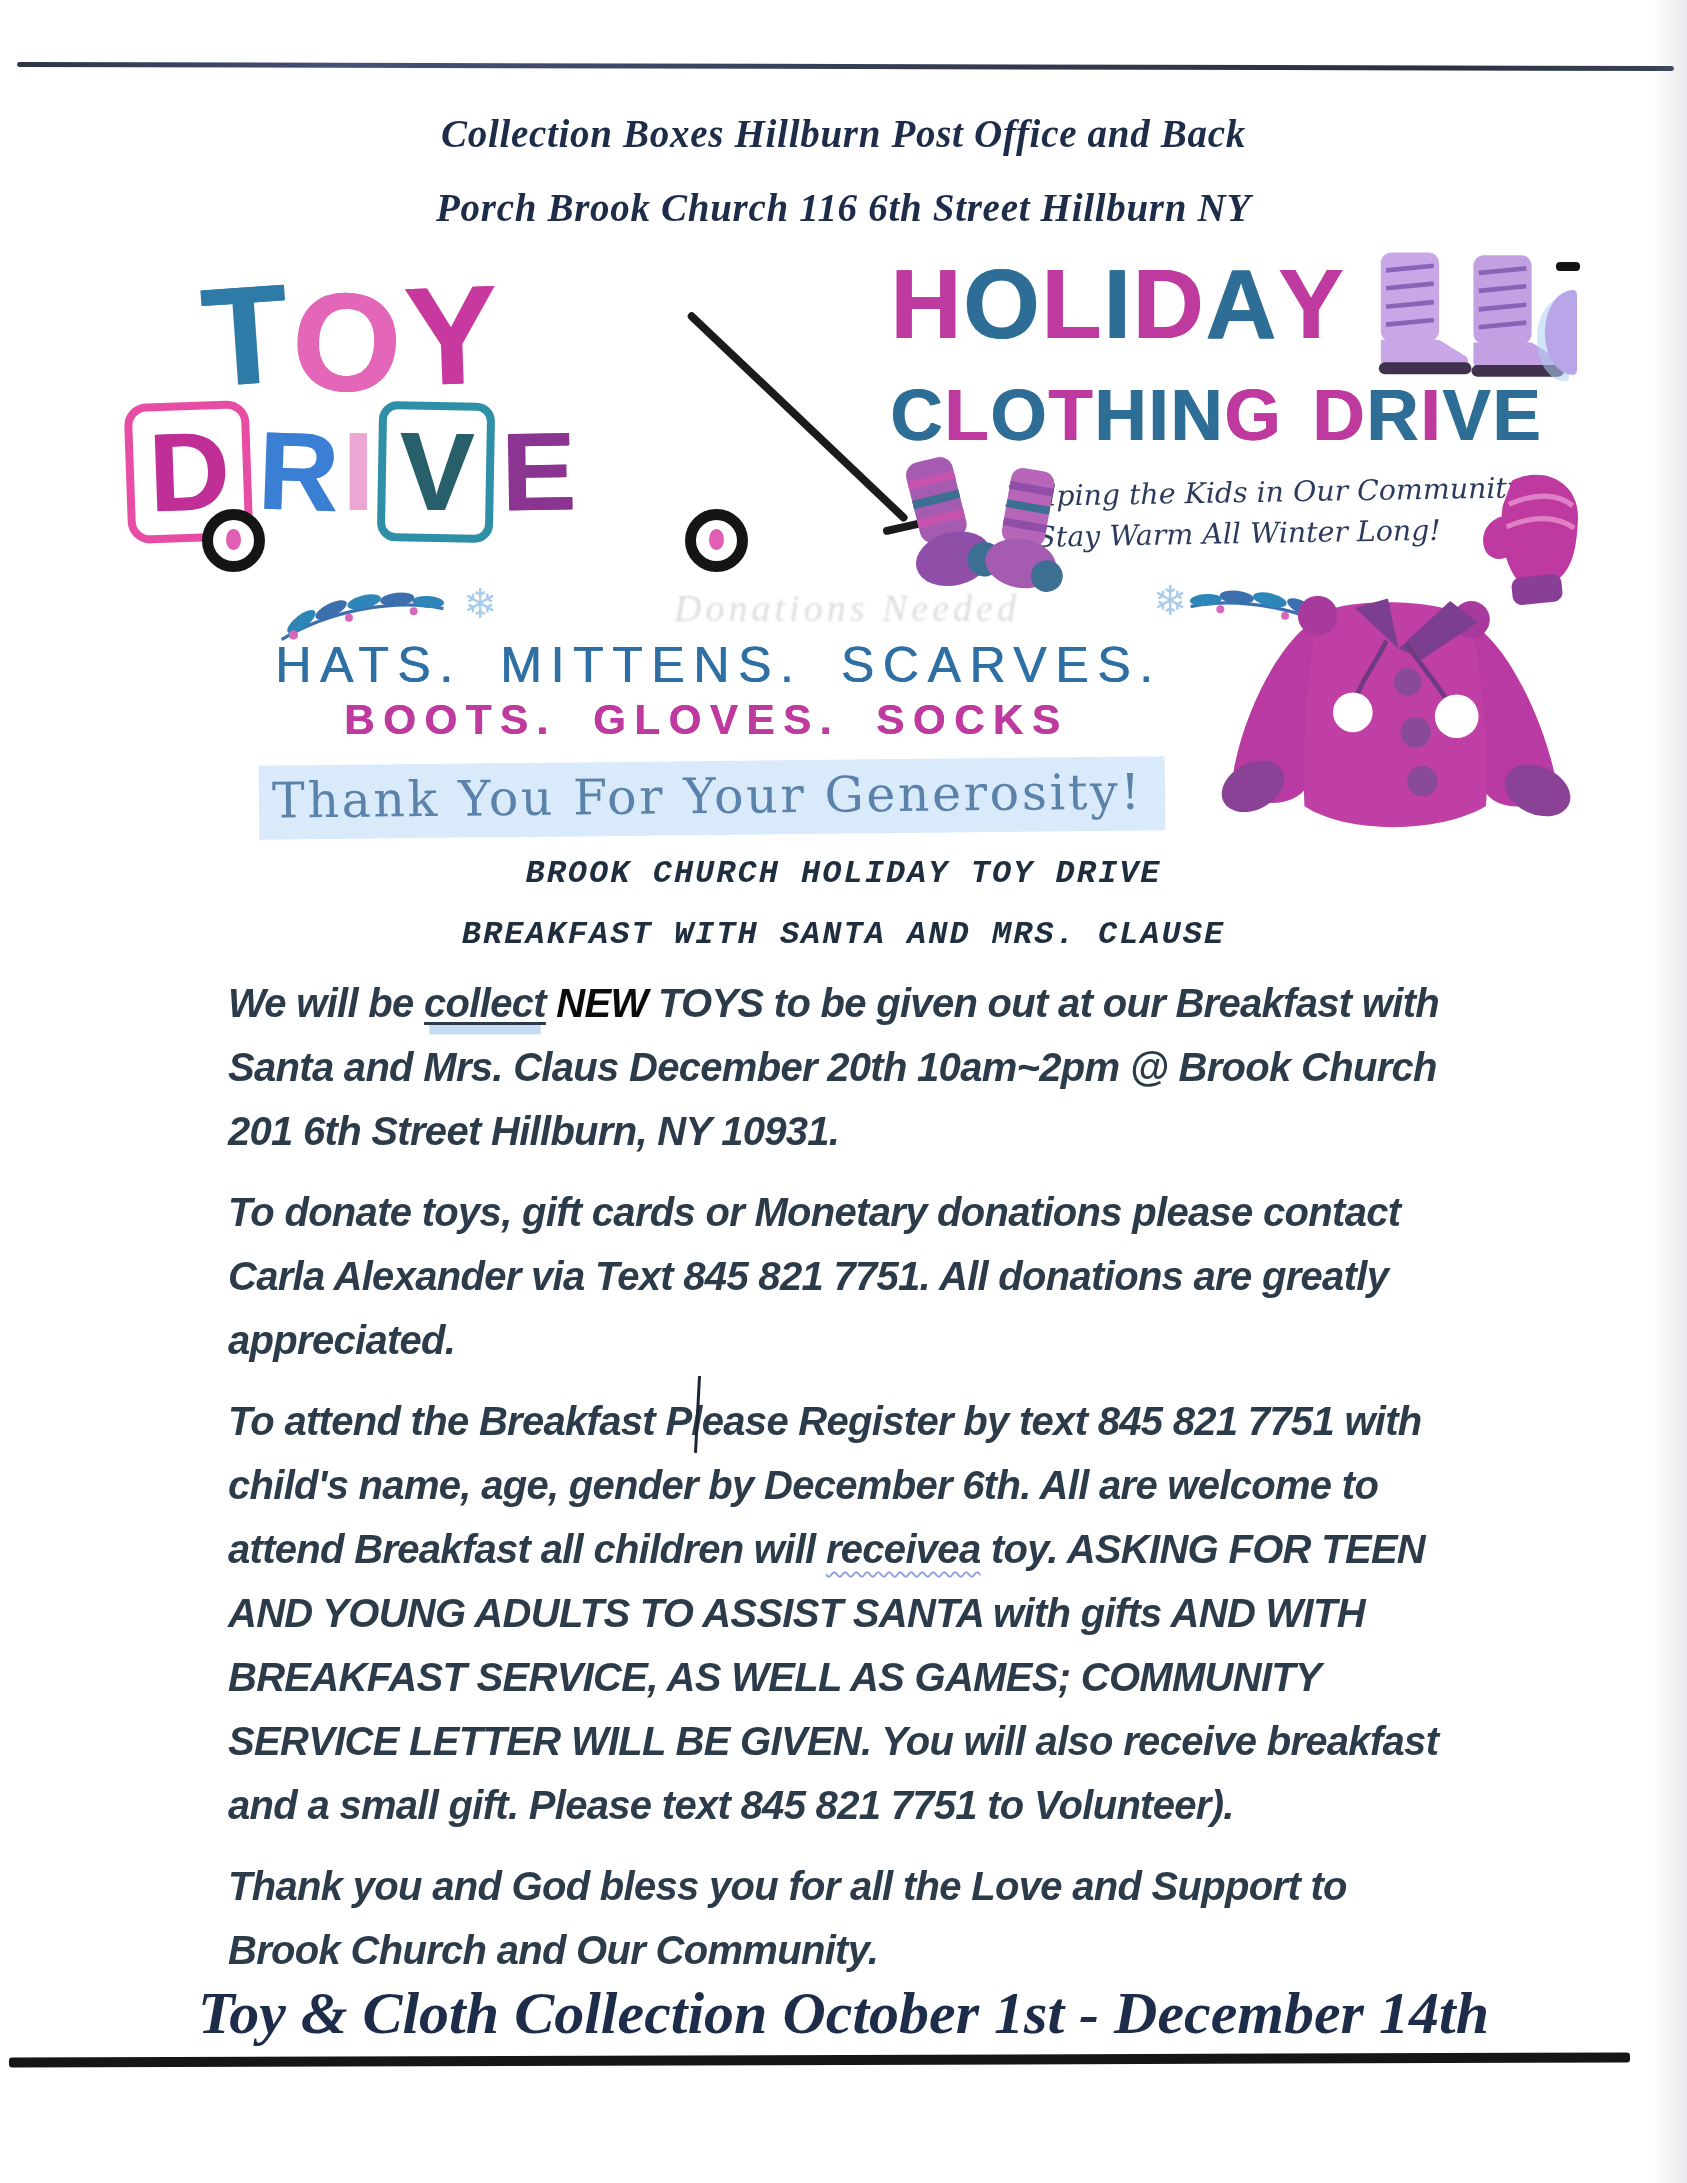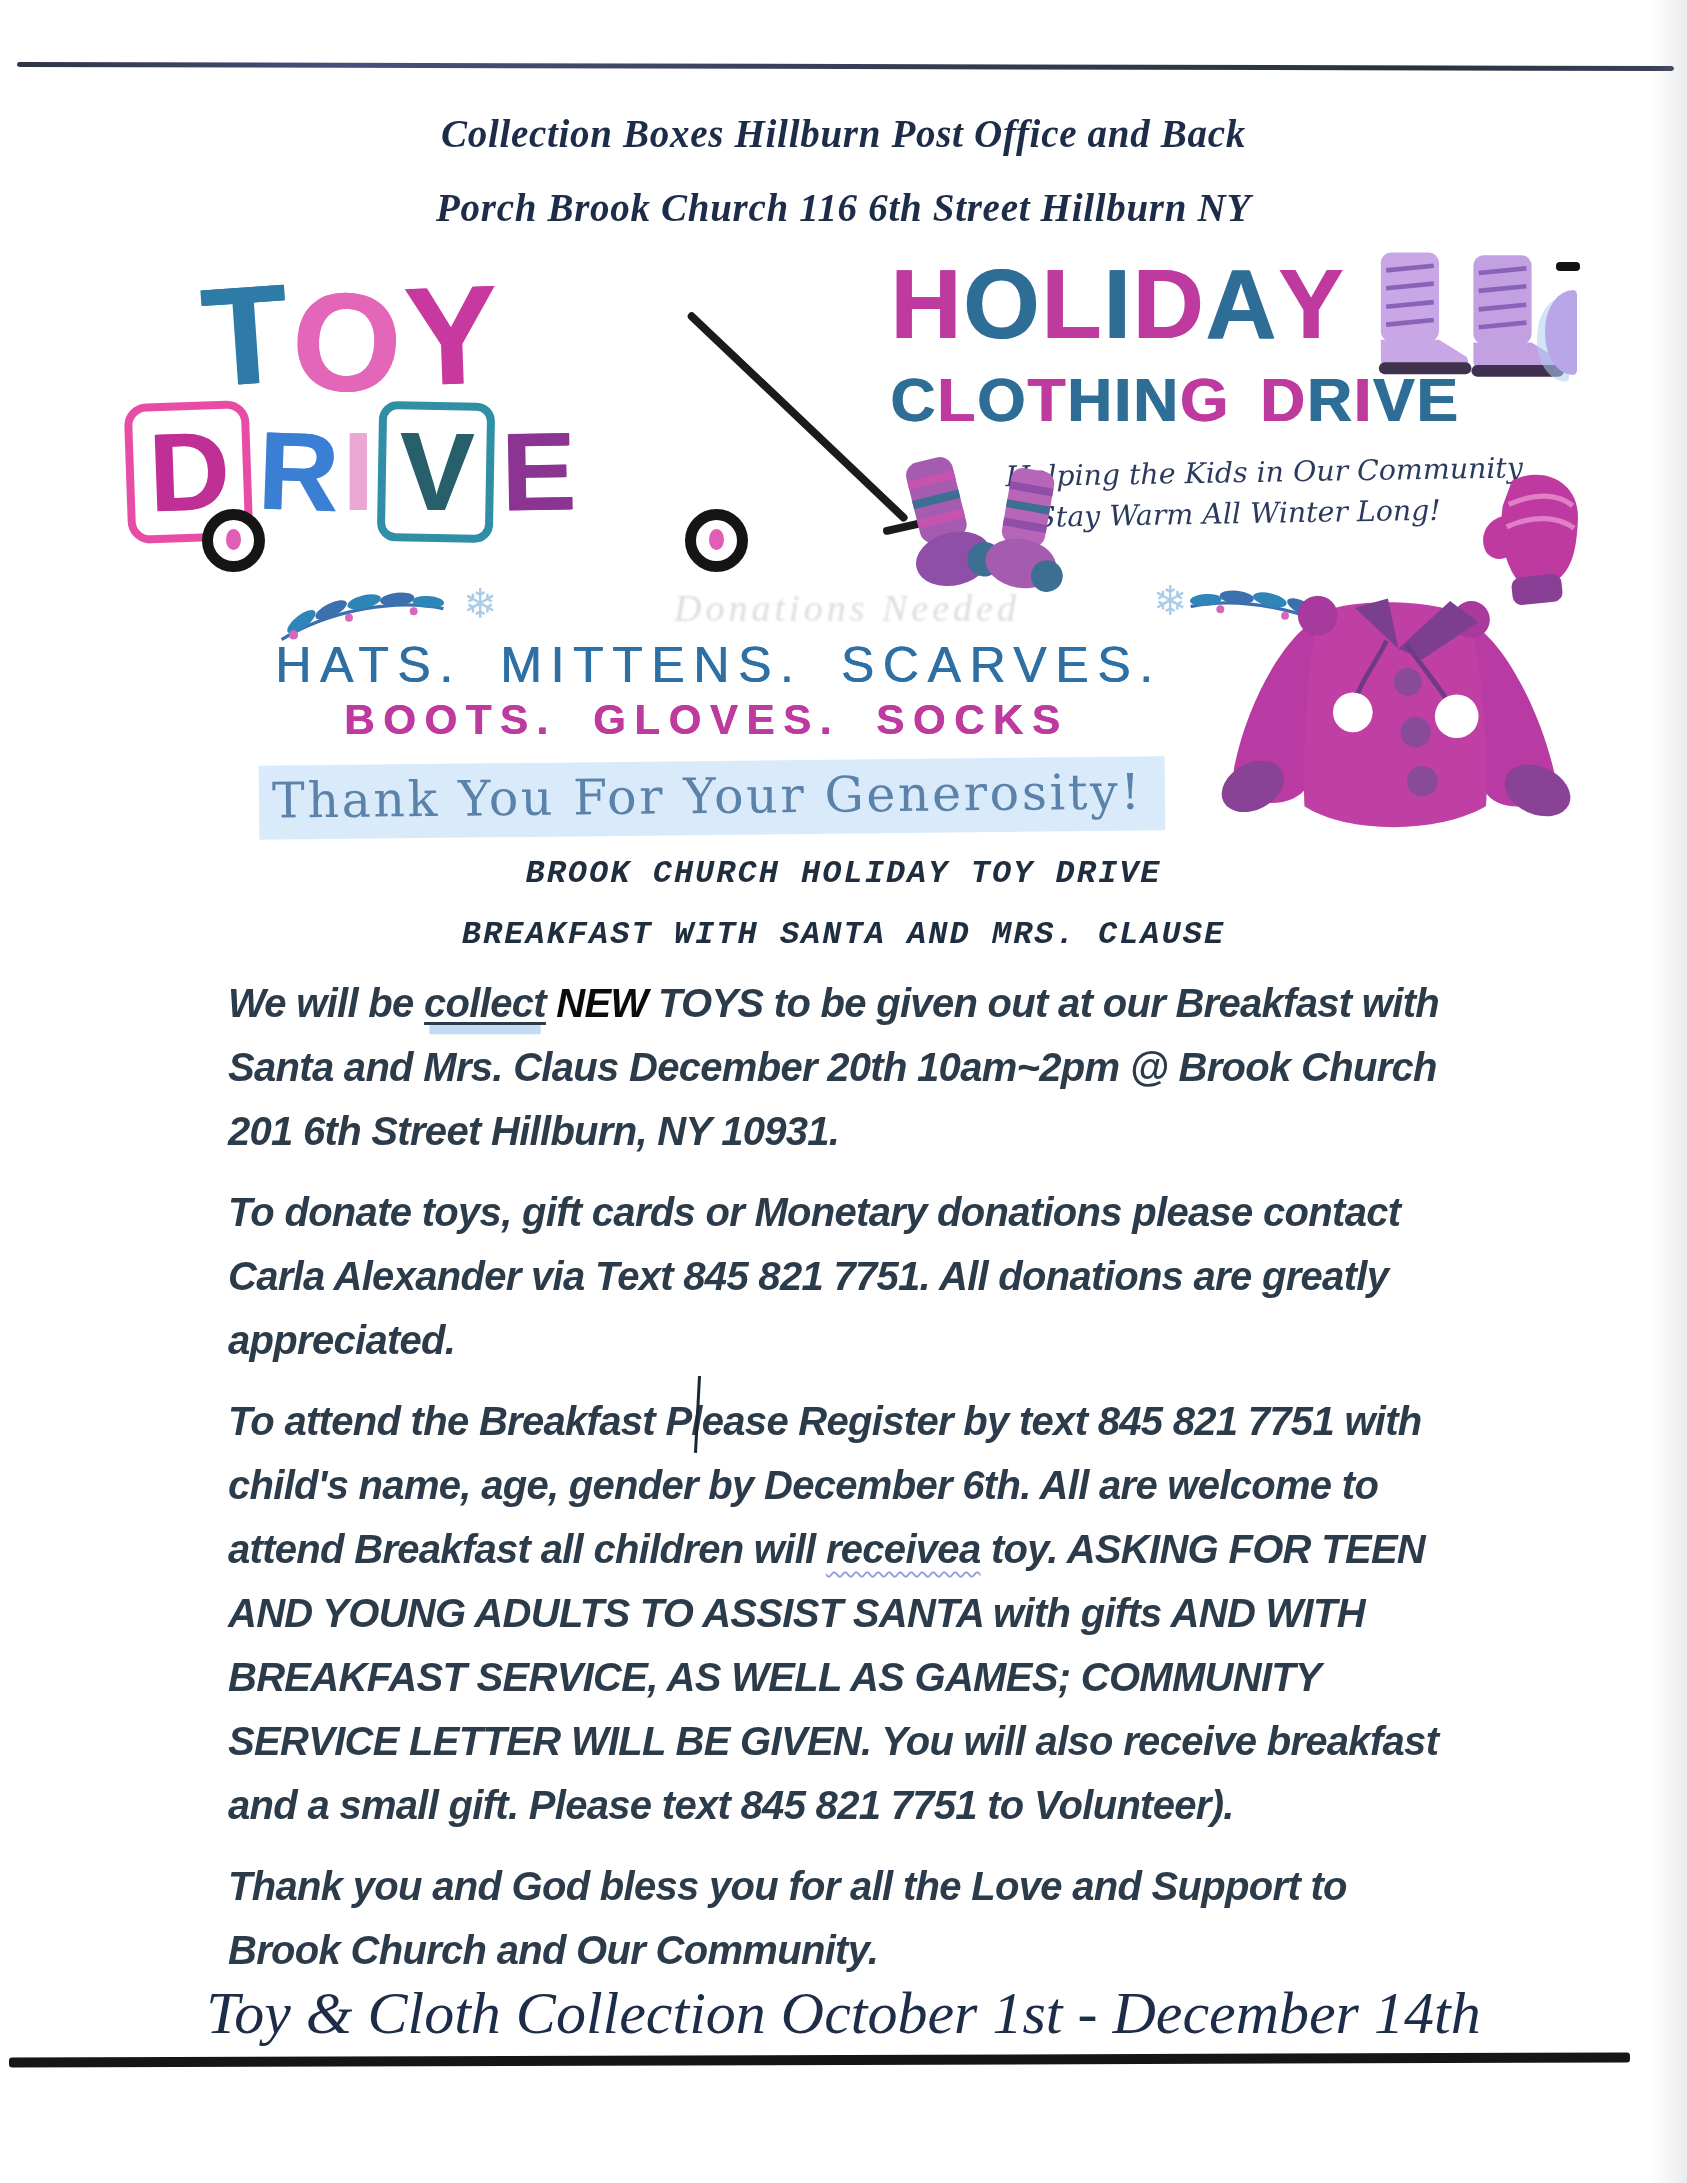--- a/index.html
+++ b/index.html
@@ -15,21 +15,21 @@
     background:linear-gradient(to right,rgba(0,0,0,0),rgba(140,145,160,0.18));}
   .edge-dash{position:absolute;left:1556px;top:262px;width:24px;height:8.6px;background:#121212;border-radius:4px;}
   .edge-frag{position:absolute;left:1545px;top:290px;width:32px;height:85px;background:#b9a6e8;
     border-radius:32px 4px 4px 32px / 46px 5.3px 5.3px 46px;box-shadow:-8px 6.6px 0 rgba(173,205,242,.55);}
 
   
   .header{position:absolute;top:97px;left:0;width:100%;text-align:center;
     font-family:"Liberation Serif",serif;font-weight:bold;font-style:italic;
     font-size:39px;line-height:74px;color:var(--header_text,#1d2c49);letter-spacing:0.7px;}
   .footer{position:absolute;top:1979px;left:0;width:100%;text-align:center;
-    font-family:"Liberation Serif",serif;font-weight:normal;font-style:italic;
+    font-family:"Liberation Serif",serif;font-weight:bold;font-style:italic;
     font-size:60px;color:var(--header_text,#1d2c49);}
 
   
   .toy-logo{position:absolute;left:126px;top:266px;width:701px;height:318px;}
   .toy-row{position:absolute;left:76px;top:0;font-weight:bold;font-size:140px;line-height:1;white-space:nowrap;}
   .toy-row span{display:inline-block;text-shadow:1.3px 0 currentColor;}
   .lt-t{color:var(--toy_t,#2e7ba8);transform:rotate(-4deg);}
   .lt-o{color:var(--toy_o,#e466b8);transform:rotate(3deg) translateY(6.6px);margin-left:4px;}
   .lt-y{color:var(--toy_y,#c8399f);transform:rotate(-2deg);margin-left:4px;}
   .drive-row{position:absolute;left:0;top:136px;display:flex;align-items:center;
@@ -46,21 +46,21 @@
   .wheel::after{content:"";position:absolute;left:13.2px;top:9.3px;width:14.6px;height:21px;
     background:#e05fb5;border-radius:50%;}
   .wheel-1{left:76px;top:243px;}
   .wheel-2{left:559px;top:243px;}
   .handle{position:absolute;left:559px;top:45px;}
 
   
   .holiday-logo{position:absolute;left:890px;top:255px;width:721px;height:344px;}
   .holiday-row{font-weight:bold;font-size:98px;line-height:1;letter-spacing:2px;white-space:nowrap;}
   .holiday-row span,.clothing-row span{display:inline-block;text-shadow:1.3px 0 currentColor;}
-  .clothing-row{font-weight:bold;font-size:62px;line-height:1;letter-spacing:2px;margin-top:16px;white-space:nowrap;}
+  .clothing-row{font-weight:bold;font-size:72px;line-height:1;letter-spacing:2px;margin-top:26px;white-space:nowrap;}
   .word-gap{display:inline-block;width:30px;}
   .m{color:var(--magenta,#bf3a9e);} .t{color:var(--teal,#2e6e96);}
   .tagline{margin-top:20px;margin-left:116px;font-family:"DejaVu Serif",serif;font-style:italic;
     font-size:28.4px;line-height:41px;color:var(--script_navy,#2c3a5e);transform:rotate(-1deg);white-space:nowrap;}
   .tagline .l2{margin-left:30px;}
   .boots{position:absolute;left:471px;top:-8px;}
   .socks{position:absolute;left:-6.6px;top:193px;}
   .mitten{position:absolute;left:582px;top:198px;}
 
   

